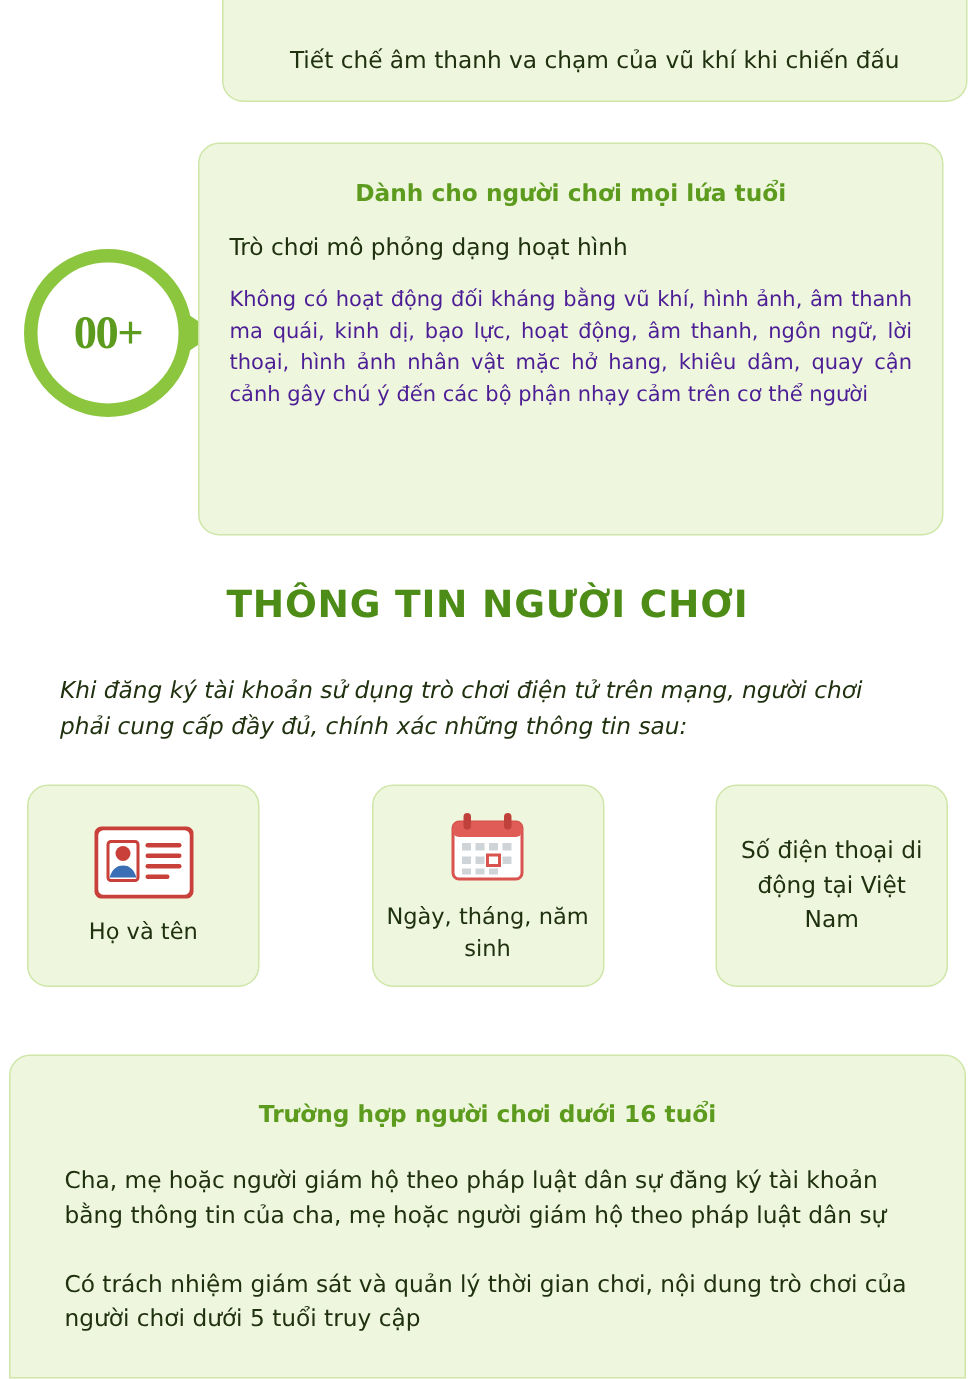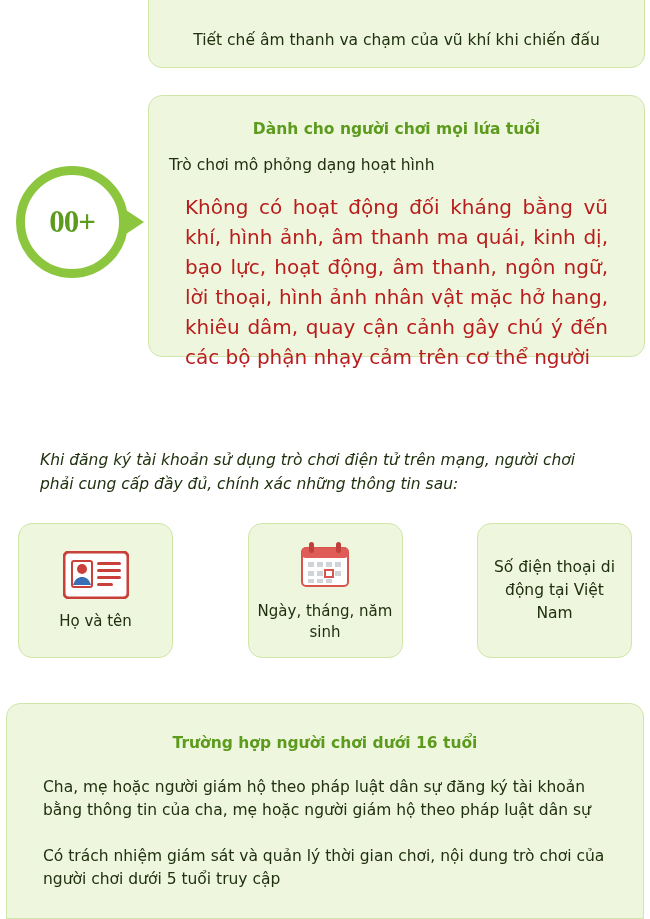--- a/index.html
+++ b/index.html
@@ -90,45 +90,45 @@
     width: 0;
     height: 0;
     border-top: 16px solid transparent;
     border-bottom: 16px solid transparent;
     border-left: 24px solid #8cc63f;
   }
 
   
   .age-card {
     position: absolute;
-    left: 148px;
+    left: 132px;
     top: 95px;
     width: 497px;
     height: 262px;
     padding: 16px 20px 14px 20px;
   }
   .age-card-title {
     text-align: center;
     color: #5d9b1f;
     font-weight: bold;
     font-size: 15.5px;
     margin: 8px 0 16px 0;
   }
   .age-card-line {
     font-size: 15.5px;
     color: #20310f;
     line-height: 1.45;
     margin-bottom: 14px;
   }
   .age-card-para {
-    font-size: 20px;
-    color: #b91c1c;
+    font-size: 14px;
+    color: #4c1d95;
     line-height: 1.5;
     text-align: justify;
-    margin: 16px;
+    margin: 0;
   }
 
   
   .section-heading {
     position: absolute;
     left: 0;
     top: 388px;
     width: 650px;
     text-align: center;
     font-weight: bold;
@@ -226,20 +226,21 @@
     <div class="age-pointer"></div>
     <div class="age-text">00+</div>
   </div>
 
   <div class="card age-card">
     <div class="age-card-title">Dành cho người chơi mọi lứa tuổi</div>
     <div class="age-card-line">Trò chơi mô phỏng dạng hoạt hình</div>
     <p class="age-card-para">Không có hoạt động đối kháng bằng vũ khí, hình ảnh, âm thanh ma quái, kinh dị, bạo lực, hoạt động, âm thanh, ngôn ngữ, lời thoại, hình ảnh nhân vật mặc hở hang, khiêu dâm, quay cận cảnh gây chú ý đến các bộ phận nhạy cảm trên cơ thể người</p>
   </div>
 
+  <div class="section-heading">THÔNG TIN NGƯỜI CHƠI</div>
 
   <div class="intro">Khi đăng ký tài khoản sử dụng trò chơi điện tử trên mạng, người chơi phải cung cấp đầy đủ, chính xác những thông tin sau:</div>
 
   <div class="info-row">
 
     <div class="card info-card">
       <div class="info-icon">
         <svg width="66" height="48" viewBox="0 0 66 48" xmlns="http://www.w3.org/2000/svg">
           <rect x="1" y="1" width="64" height="46" rx="5" fill="#ffffff" stroke="#c9403a" stroke-width="3"></rect>
           <rect x="9" y="10" width="20" height="26" rx="2" fill="#ffffff" stroke="#c9403a" stroke-width="2"></rect>

